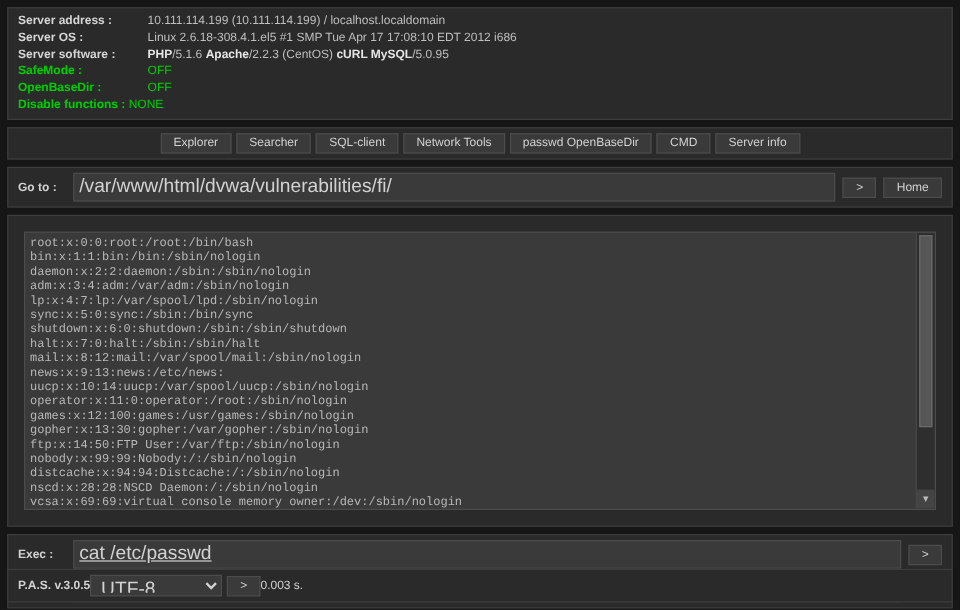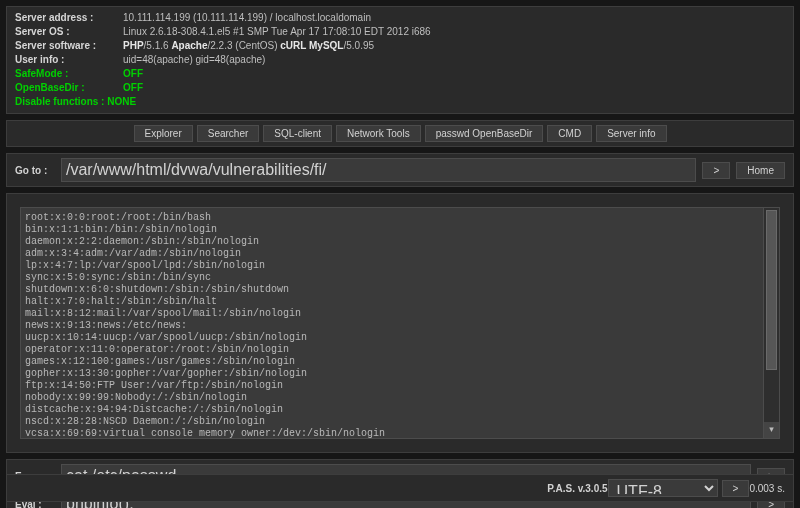--- a/index.html
+++ b/index.html
@@ -15,21 +15,21 @@
   .panel {
     border: 1px solid #3d3d3d;
     background: #2a2a2a;
     padding: 4px 8px;
     margin-bottom: 6px;
   }
   .info-row { display: flex; line-height: 14px; }
   .info-label { color: #d6d6d6; font-weight: bold; min-width: 108px; white-space: pre; }
   .info-value { color: #bfbfbf; }
   .green { color: #00d000; font-weight: bold; }
-  .off { color: #00d000; font-weight: bold; }
+  .off { color: #00d000; font-weight: normal; }
   .white { color: #e6e6e6; }
   .nav {
     display: flex; justify-content: center; gap: 4px;
     padding: 4px 0;
   }
   button.btn, .btn {
     background: #3a3a3a;
     border: 1px solid #4c4c4c;
     color: #d2d2d2;
     font-family: inherit;
@@ -93,21 +93,21 @@
   .cmd-block {
     border: 1px solid #3d3d3d;
     background: #2a2a2a;
     padding: 4px 8px;
     margin-bottom: 6px;
   }
   .cmd-row { display: flex; align-items: center; gap: 6px; margin-bottom: 4px; }
   .cmd-row:last-child { margin-bottom: 0; }
   .cmd-row input[type=text] { flex: 1; text-decoration: underline; }
   .footer {
-    display: flex; align-items: center; justify-content: flex-end;
+    display: flex; align-items: center; justify-content: flex-start;
     border: 1px solid #3d3d3d;
     background: #2a2a2a;
     padding: 4px 8px;
     position: absolute;
     left: 6px; right: 6px; bottom: 6px;
   }
   .footer-left { color: #d2d2d2; font-weight: bold; }
   .footer-center { display: flex; gap: 4px; align-items: center; }
   .footer-right { color: #d2d2d2; }
   select.enc { width: 110px; height: 18px; }
@@ -124,24 +124,20 @@
     </div>
     <div class="info-row">
       <span class="info-label">Server OS :</span>
       <span class="info-value">Linux 2.6.18-308.4.1.el5 #1 SMP Tue Apr 17 17:08:10 EDT 2012 i686</span>
     </div>
     <div class="info-row">
       <span class="info-label">Server software :</span>
       <span class="info-value">
         <b class="white">PHP</b><span>/5.1.6 </span><b class="white">Apache</b><span>/2.2.3 (CentOS) </span><b class="white">cURL </b><b class="white">MySQL</b><span>/5.0.95</span>
       </span>
-    </div>
-    <div class="info-row">
-      <span class="info-label">User info :</span>
-      <span class="info-value">uid=48(apache) gid=48(apache)</span>
     </div>
     <div class="info-row">
       <span class="info-label green">SafeMode :</span>
       <span class="off">OFF</span>
     </div>
     <div class="info-row">
       <span class="info-label green">OpenBaseDir :</span>
       <span class="off">OFF</span>
     </div>
     <div class="info-row">

